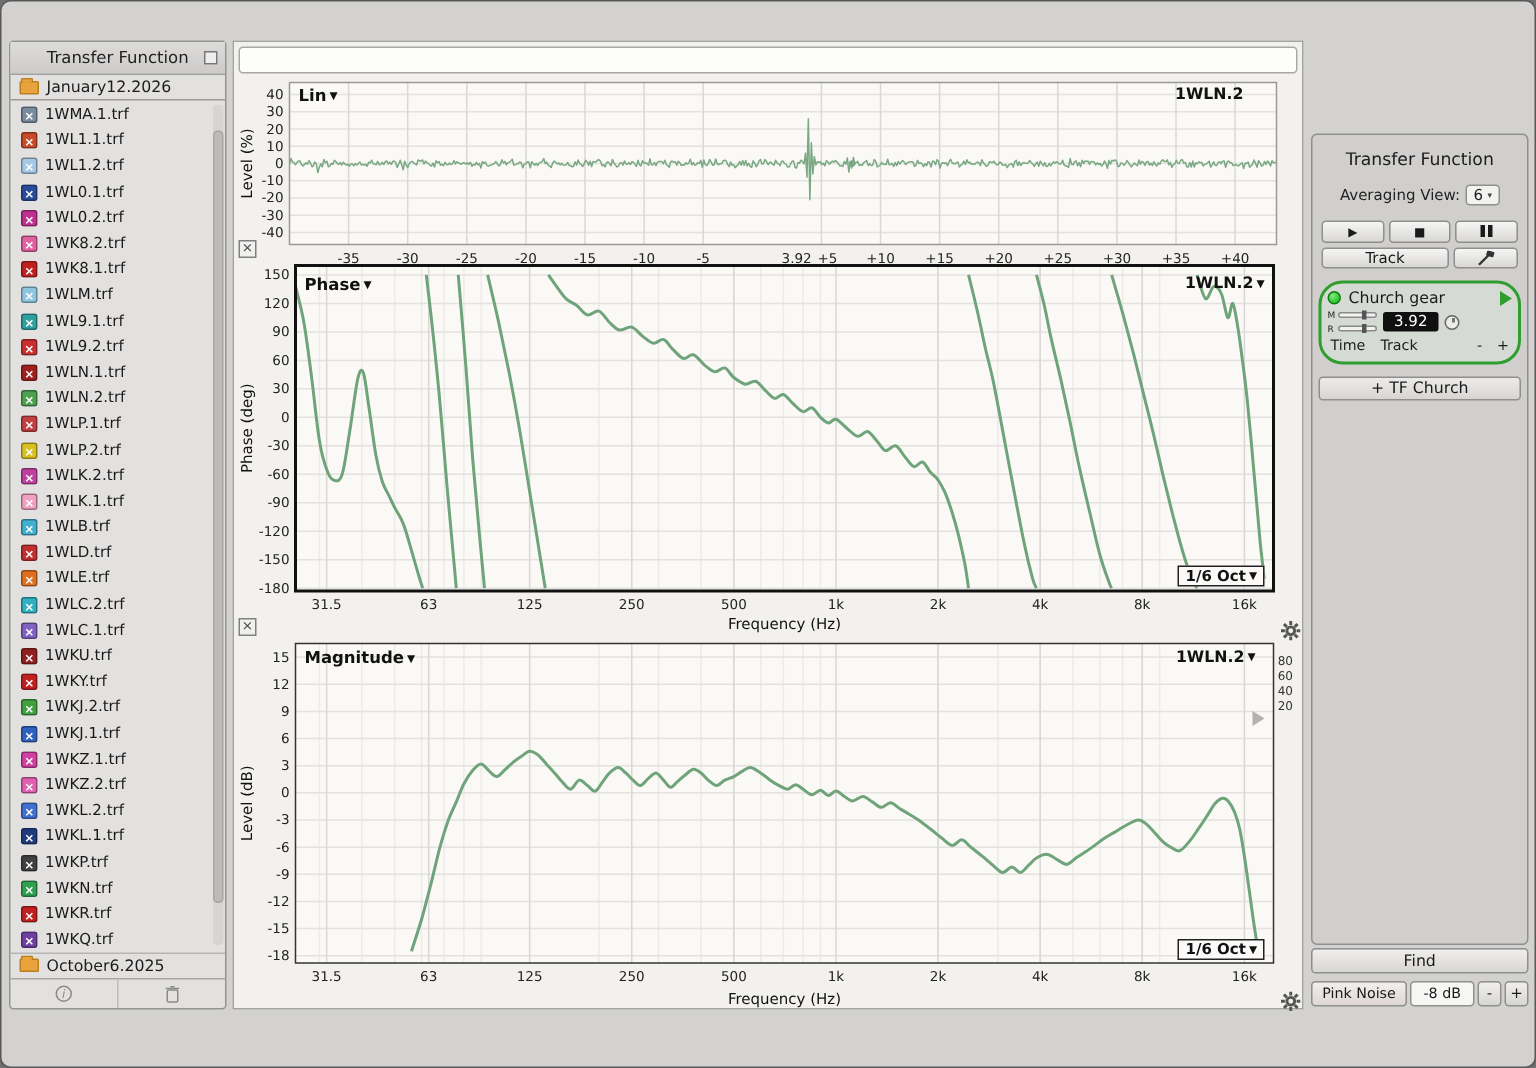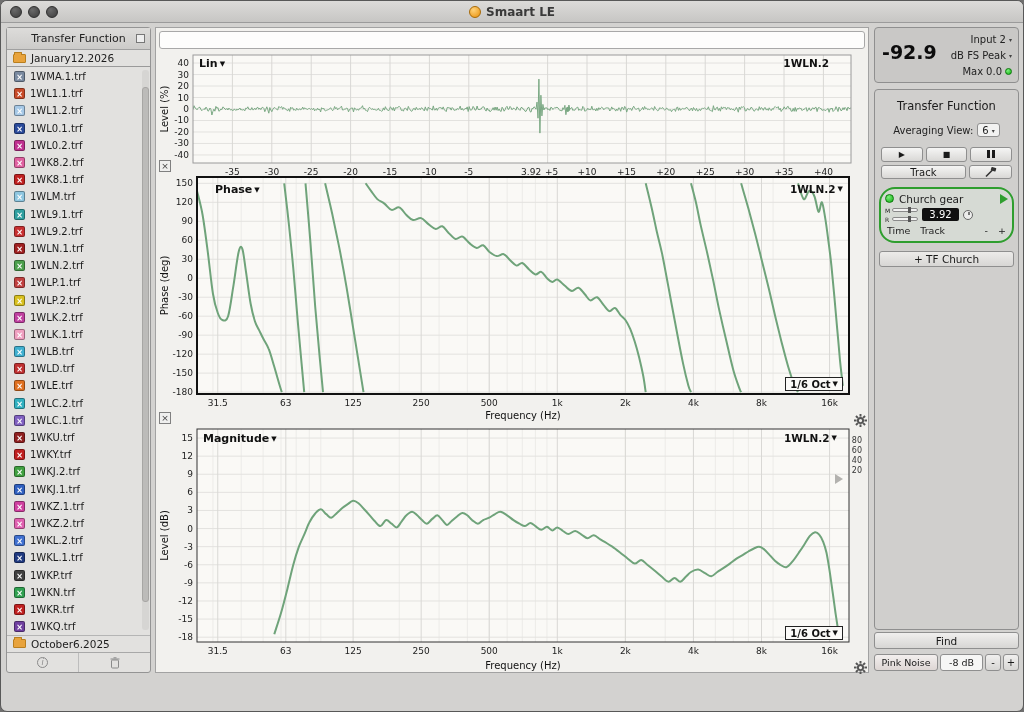--- a/index.html
+++ b/index.html
@@ -116,29 +116,20 @@
   
   .toolbar{position:absolute;left:4px;right:4px;bottom:8px;height:23px;display:flex;gap:2px;}
   .tb-btn{flex:1;background:linear-gradient(#f5f5f4,#d8d7d5);border:1px solid #8a8a8a;border-radius:3px;
     display:flex;align-items:center;justify-content:center;font-size:11px;color:#1a1a1a;white-space:nowrap;}
 </style>
 </head>
 <body>
 
 <div class="window">
 
-  <div class="titlebar">
-    <span class="tl tl1"></span>
-    <span class="tl tl2"></span>
-    <span class="tl tl3"></span>
-    <div class="title-center">
-      <span class="app-logo"></span>
-      <span>Smaart LE</span>
-    </div>
-  </div>
 
   <div class="sidebar">
     <div class="sb-header">
       <span>Transfer Function</span>
       <span class="sb-opt"></span>
     </div>
     <div class="folder-row top">
       <span class="folder-icon"></span>
       <span>January12.2026</span>
     </div>
@@ -454,21 +445,21 @@
             <text x="262.1699103275444" y="231" text-anchor="middle" font-size="9" fill="#222">250</text>
             <text x="330.23716756504535" y="231" text-anchor="middle" font-size="9" fill="#222">500</text>
             <text x="398.3044248025462" y="231" text-anchor="middle" font-size="9" fill="#222">1k</text>
             <text x="466.3716820400471" y="231" text-anchor="middle" font-size="9" fill="#222">2k</text>
             <text x="534.438939277548" y="231" text-anchor="middle" font-size="9" fill="#222">4k</text>
             <text x="602.5061965150489" y="231" text-anchor="middle" font-size="9" fill="#222">8k</text>
             <text x="670.5734537525498" y="231" text-anchor="middle" font-size="9" fill="#222">16k</text>
             <text x="364" y="244" text-anchor="middle" font-size="10" fill="#111">Frequency (Hz)</text>
             <text x="9" y="110.5" text-anchor="middle" font-size="10" fill="#111" transform="rotate(-90 9 110.5)">Phase (deg)</text>
           </svg></div>
-      <div class="chart-title" style="left:56px;top:8px">
+      <div class="chart-title" style="left:44px;top:8px">
         <span>Phase</span>
           <span class="dd">▼</span>
       </div>
       <div class="trace-label" style="right:22px;top:8px">
         <span>1WLN.2</span>
           <span class="dd">▼</span>
       </div>
       <div class="oct-badge" style="right:22px;bottom:31px">
         <span>1/6 Oct</span>
           <span class="dd">▼</span>
@@ -602,36 +593,20 @@
             <line x1="3" y1="3" x2="6" y2="6"></line>
             <line x1="14" y1="14" x2="17" y2="17"></line>
             <line x1="3" y1="17" x2="6" y2="14"></line>
             <line x1="14" y1="6" x2="17" y2="3"></line>
           </g>
         </svg>
     </div>
   </div>
 
   <div class="rpanel">
-    <div class="meter-box">
-      <div class="meter-value">-92.9</div>
-      <div class="meter-row mr1">
-        <span>Input 2</span>
-          <span class="chev">▾</span>
-      </div>
-      <div class="meter-row mr2">
-        <span>dB FS Peak</span>
-          <span class="chev">▾</span>
-      </div>
-      <div class="meter-row mr3">
-        <span>Max</span>
-          <span>0.0</span>
-        <span class="green-dot"></span>
-      </div>
-    </div>
 
     <div class="tf-box">
       <div class="tf-title">Transfer Function</div>
       <div class="avg-row">
         <span>Averaging View:</span>
         <span class="avg-select">
           <span>6</span>
             <span class="chev">▾</span>
         </span>
       </div>

